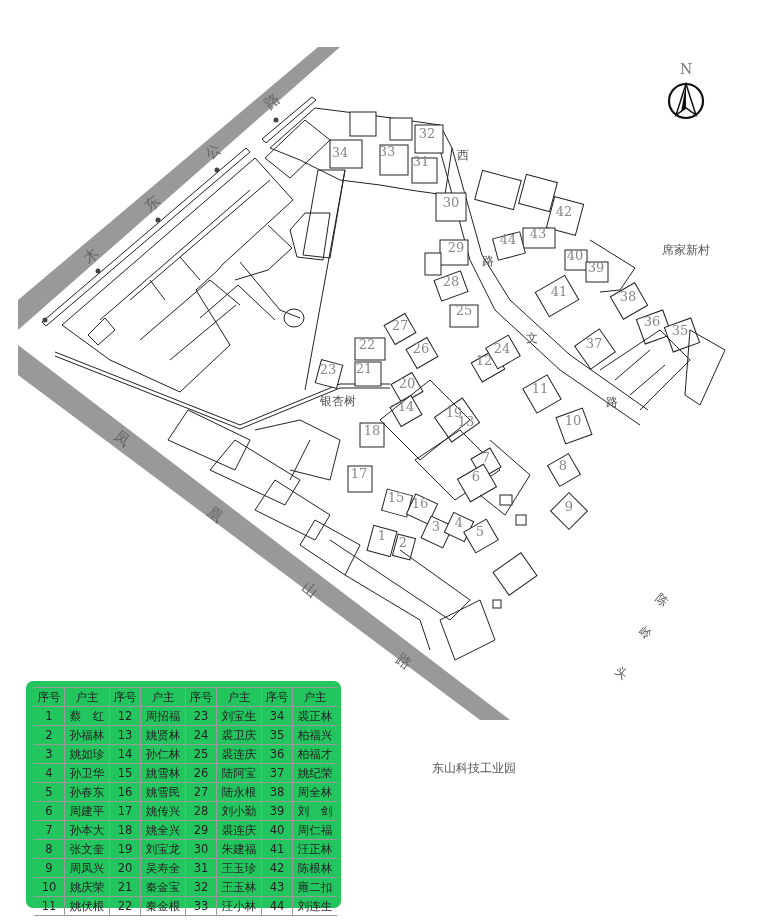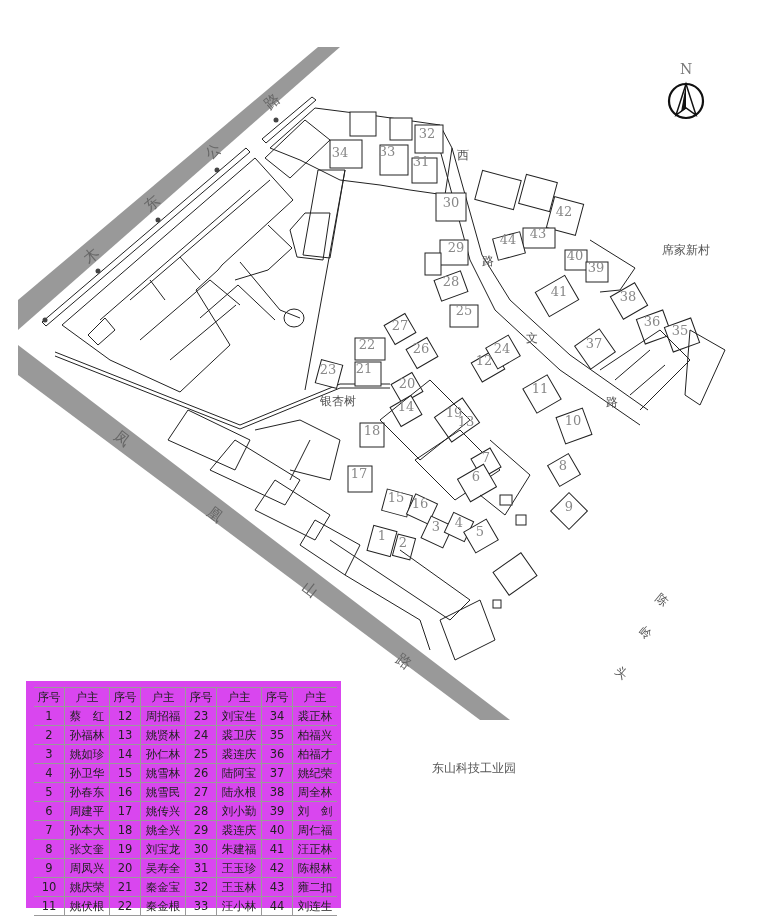--- a/index.html
+++ b/index.html
@@ -4,21 +4,21 @@
 <style>
   html, body { margin:0; padding:0; background:#ffffff; }
   body { width:769px; height:924px; position:relative; overflow:hidden; font-family:"DejaVu Serif", serif; }
   #map { position:absolute; left:0; top:0; width:769px; height:924px; }
   .lbl { font-family:"DejaVu Serif", serif; fill:#777; }
   .road-lbl { font-family:"DejaVu Sans", sans-serif; fill:#666; font-size:15px; }
   .place-lbl { font-family:"DejaVu Serif", serif; fill:#555; font-size:12px; }
   .hnum { font-family:"DejaVu Serif", serif; fill:#888; font-size:13px; }
   .b { fill:#fff; stroke:#222; stroke-width:1; }
   .ln { fill:none; stroke:#222; stroke-width:1; }
-  .table-panel { position:absolute; left:26px; top:681px; width:315px; height:227px; background:#d946ef; }
+  .table-panel { position:absolute; left:26px; top:681px; width:315px; height:227px; background:#22c55e;border-radius:7px; }
   table.owners { position:absolute; left:8px; top:6px; border-collapse:collapse; font-family:"DejaVu Sans", sans-serif; font-size:11.5px; color:#222; }
   table.owners th, table.owners td { height:18px; padding:0; text-align:center; border-bottom:1px solid #9a9a9a; border-left:1px solid #9a9a9a; font-weight:normal; }
   table.owners th:first-child, table.owners td:first-child { border-left:none; }
   table.owners tr:first-child th { border-top:1px solid #9a9a9a; }
   .c-no { width:30px; }
   .c-nm { width:44px;margin-left:8px; }
 </style>
 </head>
 <body>
 

